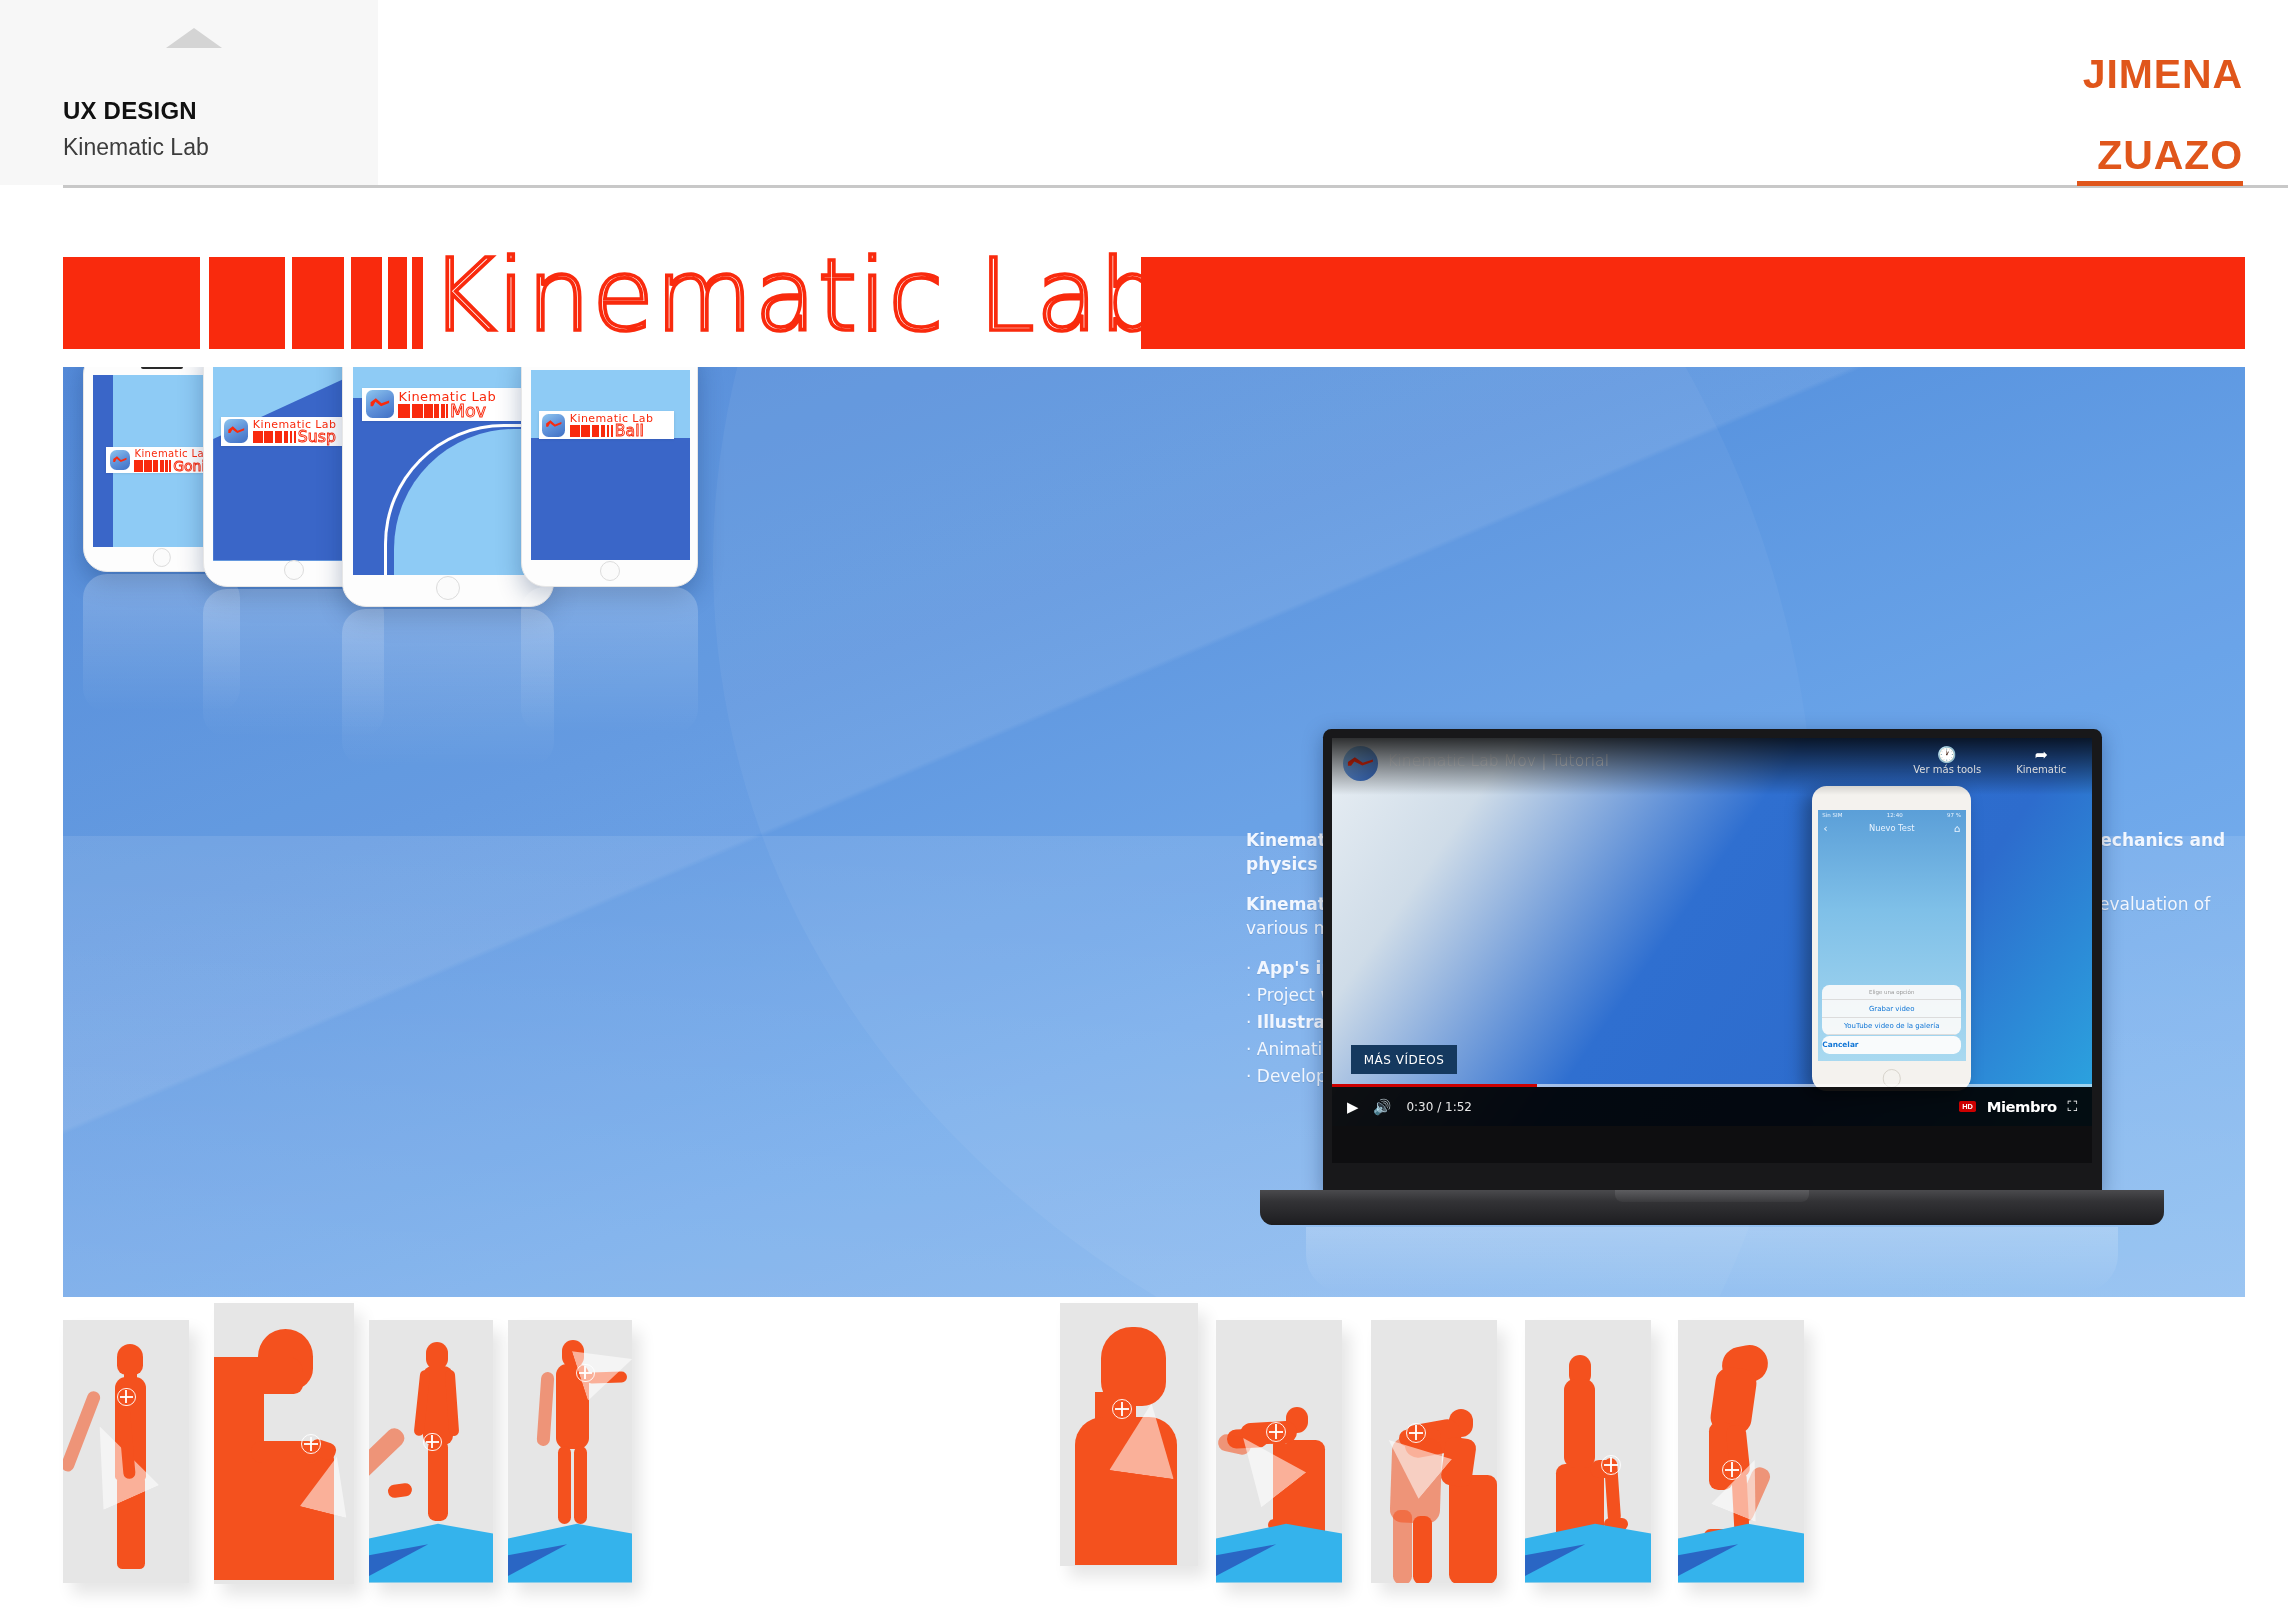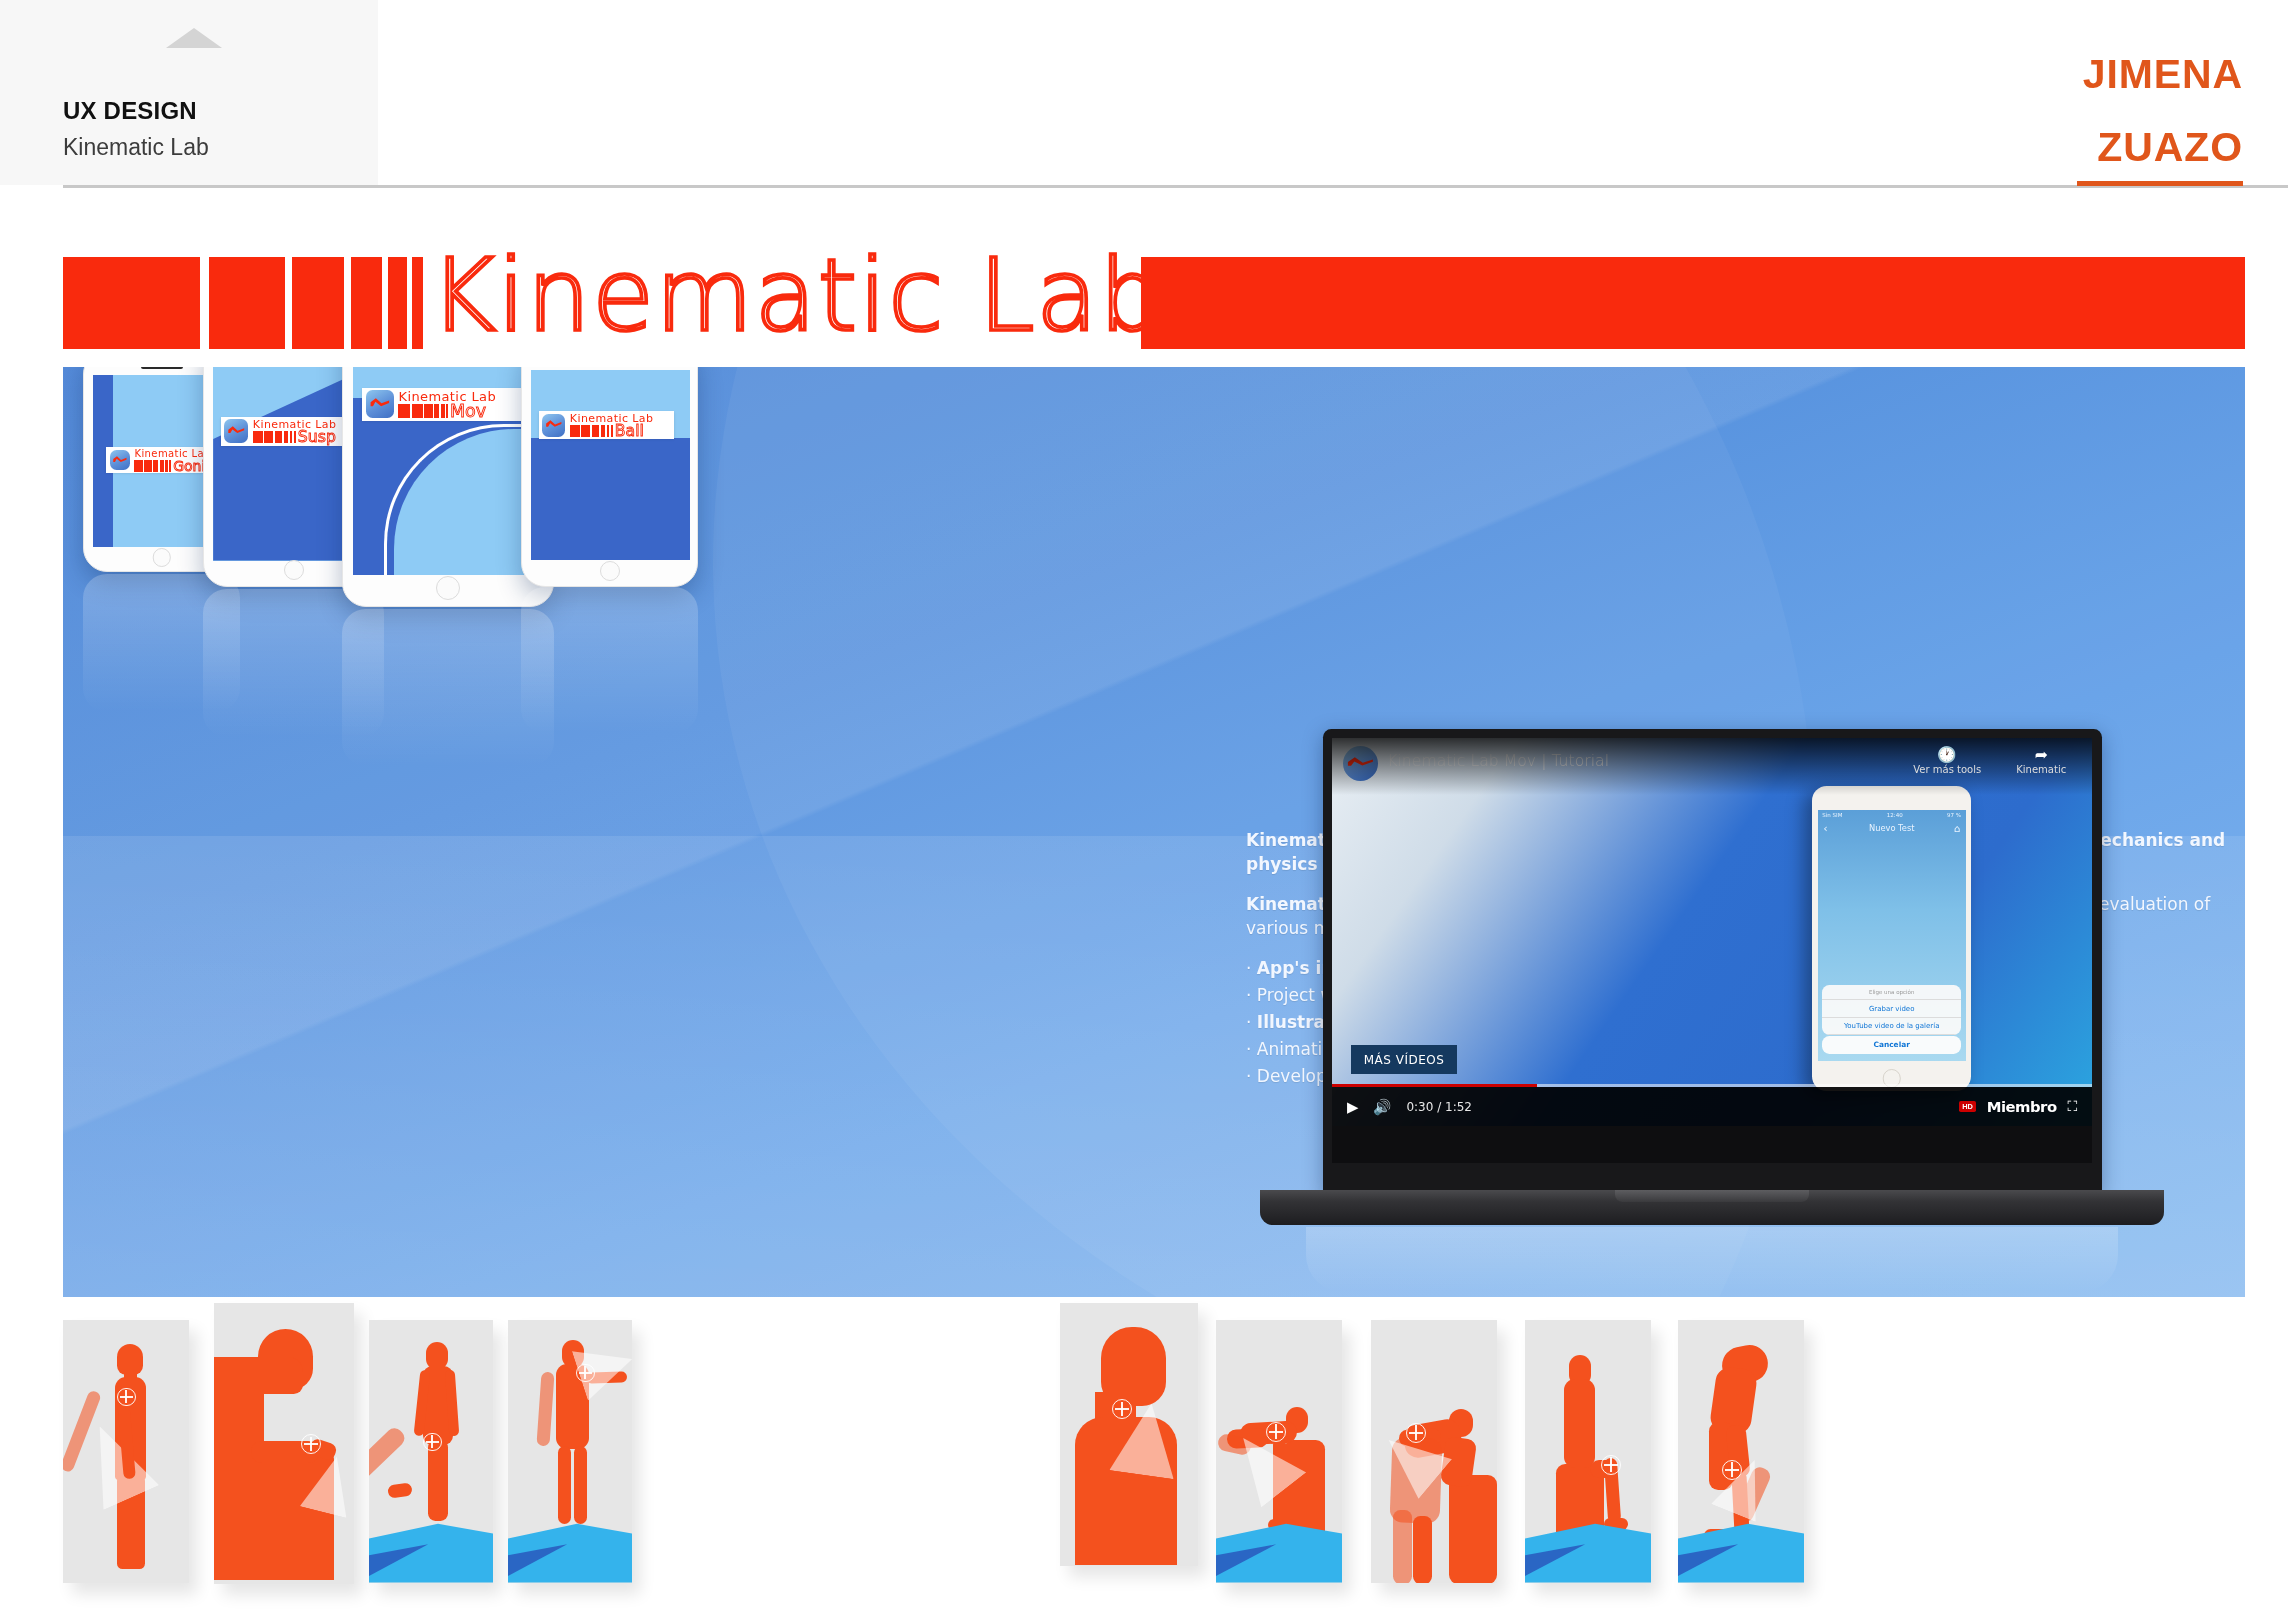--- a/index.html
+++ b/index.html
@@ -39,21 +39,21 @@
   #header-rule {
     position: absolute; left: 63px; top: 185px; width: 2226px; height: 2.8px;
     background: #c8c8c8;
   }
   #author-line1, #author-line2 {
     position: absolute; right: 46px;
     font-size: 41px; font-weight: bold; letter-spacing: 0.9px;
     color: #E0561B; text-align: right;
   }
   #author-line1 { top: 51px; }
-  #author-line2 { top: 124px; }
+  #author-line2 { top: 132px; }
   #author-rule {
     position: absolute; right: 46px; top: 181px; width: 166px; height: 4.6px;
     background: #E0561B;
   }
 
   
   #logo-banner {
     position: absolute; left: 63px; top: 257px; width: 2182px; height: 92px;
   }
   .logo-bar {
@@ -292,21 +292,21 @@
   }
   .vp-sheet .row {
     text-align: center; padding: 4.2px 0; font-size: 7px;
     color: #1176d6; border-bottom: 0.9px solid #dcdcdc;
     font-family: "DejaVu Sans", sans-serif;
   }
   .vp-sheet .row.muted { color: #9a9a9a; font-size: 5.5px; }
   .vp-cancel {
     position: absolute; left: 4.6px; right: 4.6px; bottom: 7.4px;
     background: rgba(252,252,252,0.96); border-radius: 7.4px;
-    text-align: center; padding: 4.6px 0; font-size: 7.4px; color: #1176d6;
+    text-align: left; padding: 4.6px 0; font-size: 7.4px; color: #1176d6;
     font-weight: bold; font-family: "DejaVu Sans", sans-serif;
   }
   #vid-phone .vp-home-btn {
     position: absolute; left: 50%; transform: translateX(-50%); bottom: 3.7px;
     width: 18.5px; height: 18.5px; border-radius: 50%; border: 1.4px solid #d8d4cc;
   }
 
   
   #info {
     position: absolute; left: 1183px; top: 461px; width: 1006px;

